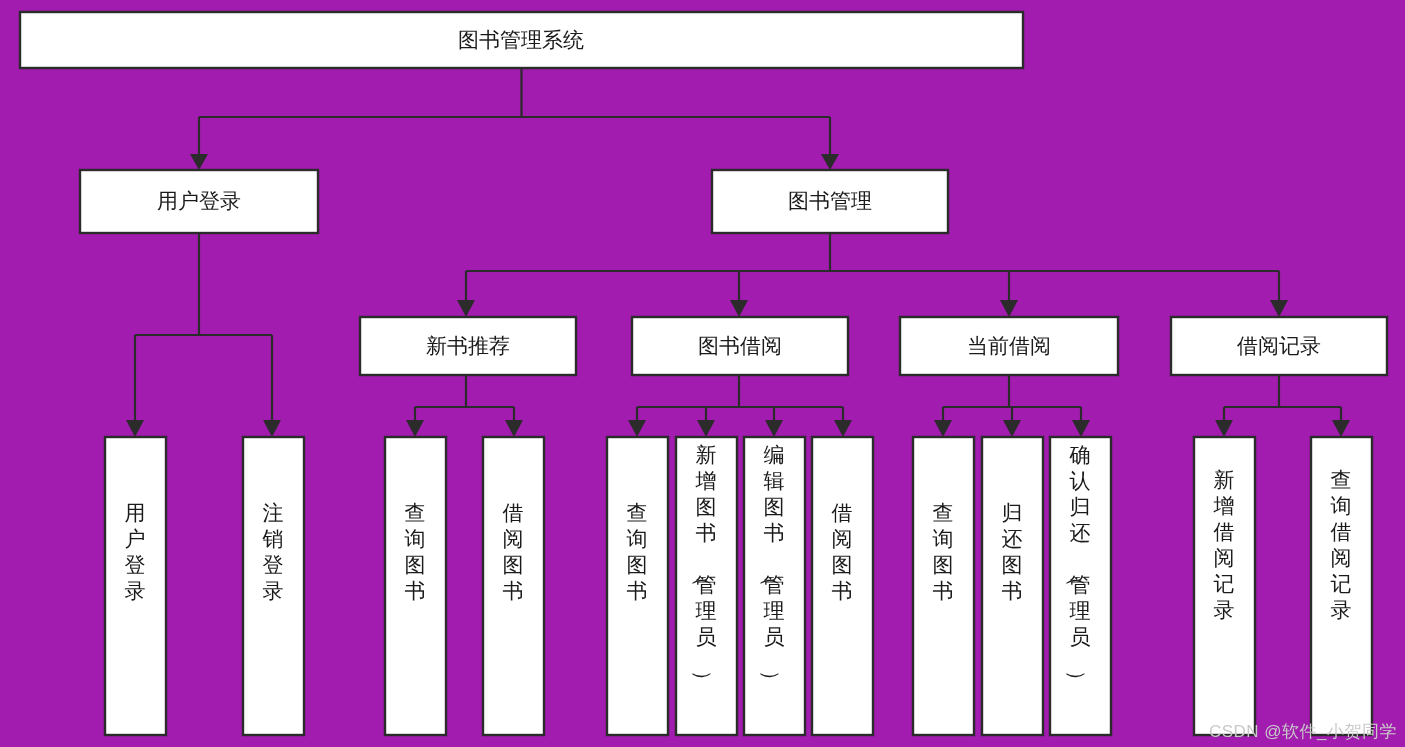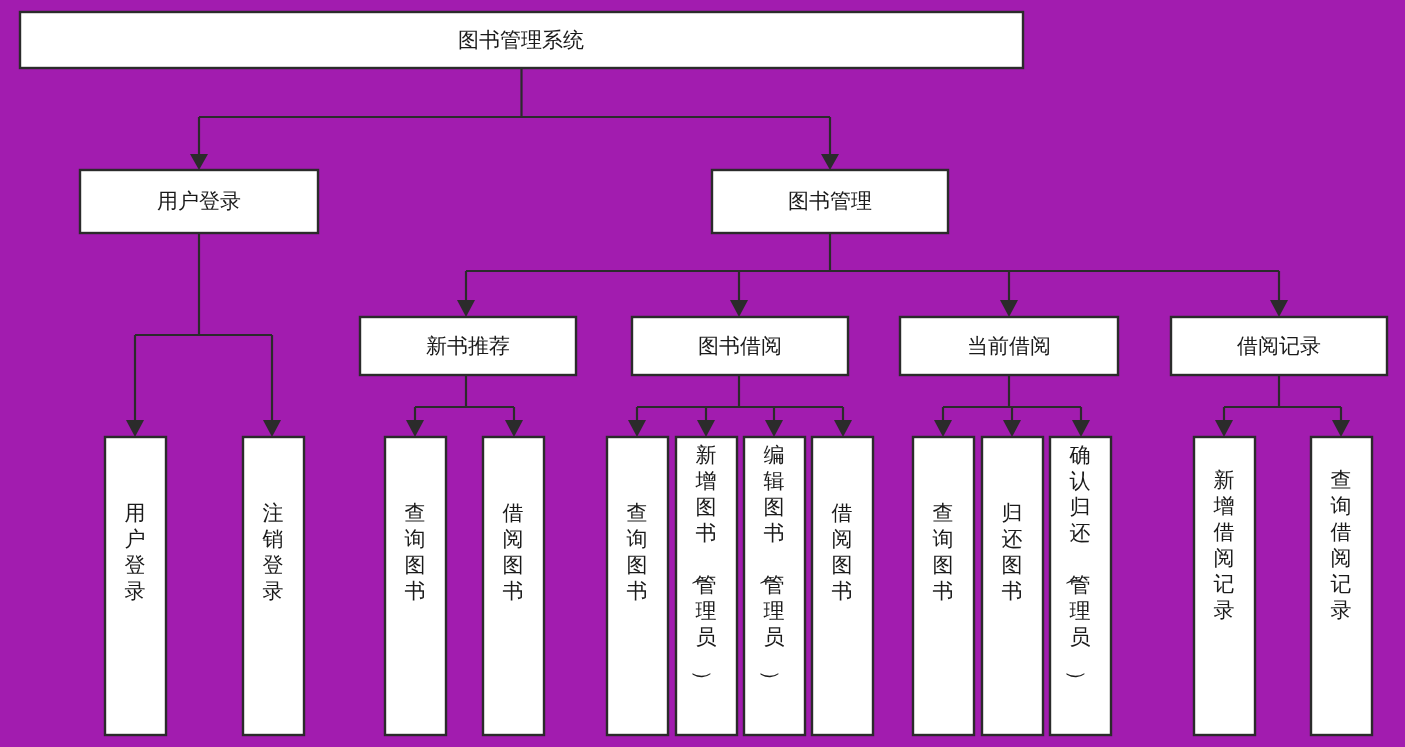--- a/index.html
+++ b/index.html
@@ -223,13 +223,14 @@
       <rect class="node-box" x="1194" y="437" width="61" height="298"></rect>
       <text class="node-label-vertical vtext" x="1224" y="487"><tspan x="1224" dy="0">新</tspan><tspan x="1224" dy="26">增</tspan><tspan x="1224" dy="26">借</tspan><tspan x="1224" dy="26">阅</tspan><tspan x="1224" dy="26">记</tspan><tspan x="1224" dy="26">录</tspan></text>
     </g>
     <g>
       <rect class="node-box" x="1311" y="437" width="61" height="298"></rect>
       <text class="node-label-vertical vtext" x="1341" y="487"><tspan x="1341" dy="0">查</tspan><tspan x="1341" dy="26">询</tspan><tspan x="1341" dy="26">借</tspan><tspan x="1341" dy="26">阅</tspan><tspan x="1341" dy="26">记</tspan><tspan x="1341" dy="26">录</tspan></text>
     </g>
 
   </svg>
 
+  <div class="watermark">CSDN @软件_小贺同学</div>
 </div>
 
 </body></html>

